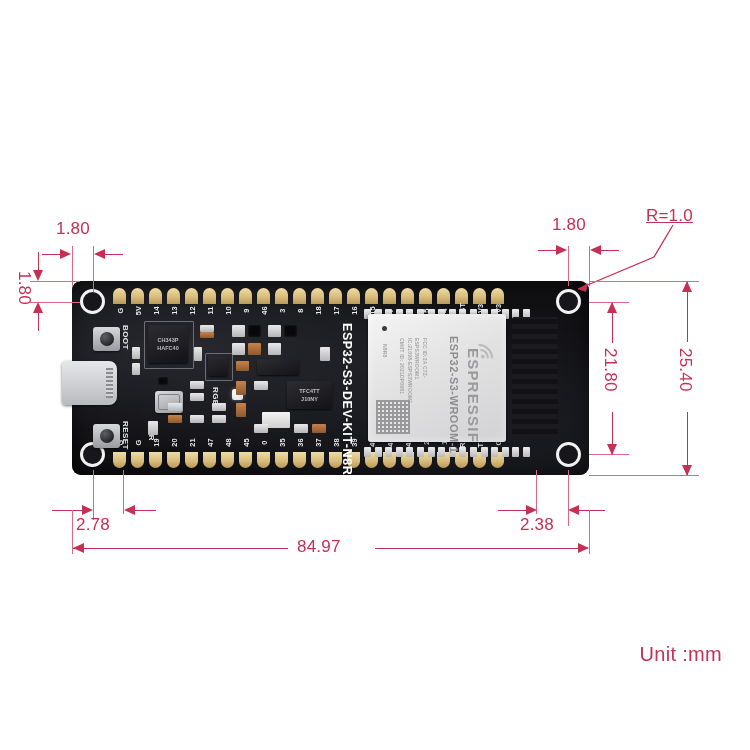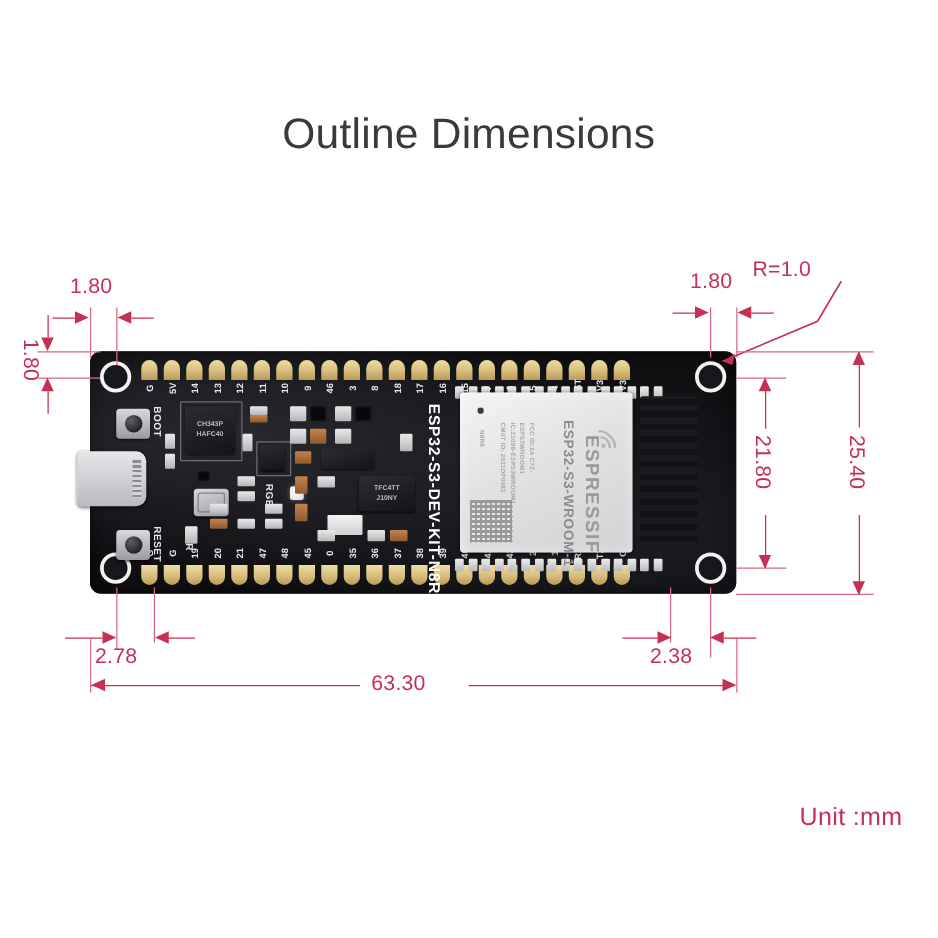--- a/index.html
+++ b/index.html
@@ -172,21 +172,20 @@
     position:absolute;width:11px;height:11px;border-radius:2px;
     background:radial-gradient(circle at 40% 35%,#ffffff,#d8d8da);
     box-shadow:0 0 4px rgba(255,255,255,.35);
   }
 </style>
 </head>
 <body>
 
 <div id="stage">
 
-  <div class="title">Outline Dimensions</div>
 
   <div class="pcb">
 
     <div class="hole" style="left:8px;top:8px;"></div>
     <div class="hole" style="right:8px;top:8px;"></div>
     <div class="hole" style="left:8px;bottom:8px;"></div>
     <div class="hole" style="right:8px;bottom:8px;"></div>
 
     <div class="pinrow" id="pinrow-top" style="left:41px;top:4px;">
         <div class="pinwrap">
@@ -524,21 +523,21 @@
   <div class="dimline h" style="left:538px;top:250px;width:18px;"></div>
   <div class="arrow right" style="left:556px;top:245px;"></div>
   <div class="dimline h" style="left:601px;top:250px;width:18px;"></div>
   <div class="arrow left" style="left:590px;top:245px;"></div>
   <div class="dimtext" style="left:552px;top:215px;">1.80</div>
 
   <svg style="position:absolute;left:570px;top:215px;width:110px;height:80px;overflow:visible;">
     <polyline points="103,10 84,42 8,74" fill="none" stroke="#C53055" stroke-width="1.3"></polyline>
     <polygon points="8,74 18,68 16,77" fill="#C53055"></polygon>
   </svg>
-  <div class="dimtext" style="left:602px;top:206px;">R=1.0</div>
+  <div class="dimtext" style="left:646px;top:206px;text-decoration:underline;">R=1.0</div>
 
   <div class="ext h" style="left:589px;top:302px;width:40px;"></div>
   <div class="ext h" style="left:589px;top:454px;width:40px;"></div>
   <div class="dimline v" style="left:612px;top:303px;height:40px;"></div>
   <div class="arrow up" style="left:607px;top:302px;"></div>
   <div class="dimline v" style="left:612px;top:412px;height:42px;"></div>
   <div class="arrow down" style="left:607px;top:444px;"></div>
   <div class="dimtext rot" style="left:620px;top:348px;">21.80</div>
 
   <div class="ext h" style="left:589px;top:281px;width:110px;"></div>
@@ -564,16 +563,16 @@
   <div class="dimline h" style="left:579px;top:510px;width:26px;"></div>
   <div class="arrow left" style="left:568px;top:505px;"></div>
   <div class="dimtext" style="left:520px;top:515px;">2.38</div>
 
   <div class="ext v" style="left:72px;top:510px;height:44px;"></div>
   <div class="ext v" style="left:589px;top:510px;height:44px;"></div>
   <div class="dimline h" style="left:73px;top:548px;width:215px;"></div>
   <div class="arrow left" style="left:73px;top:543px;"></div>
   <div class="dimline h" style="left:375px;top:548px;width:213px;"></div>
   <div class="arrow right" style="left:578px;top:543px;"></div>
-  <div class="dimtext" style="left:297px;top:537px;">63.30</div>
+  <div class="dimtext" style="left:297px;top:537px;">84.97</div>
 
   <div class="unit">Unit :mm</div>
 </div>
 
 </body></html>

